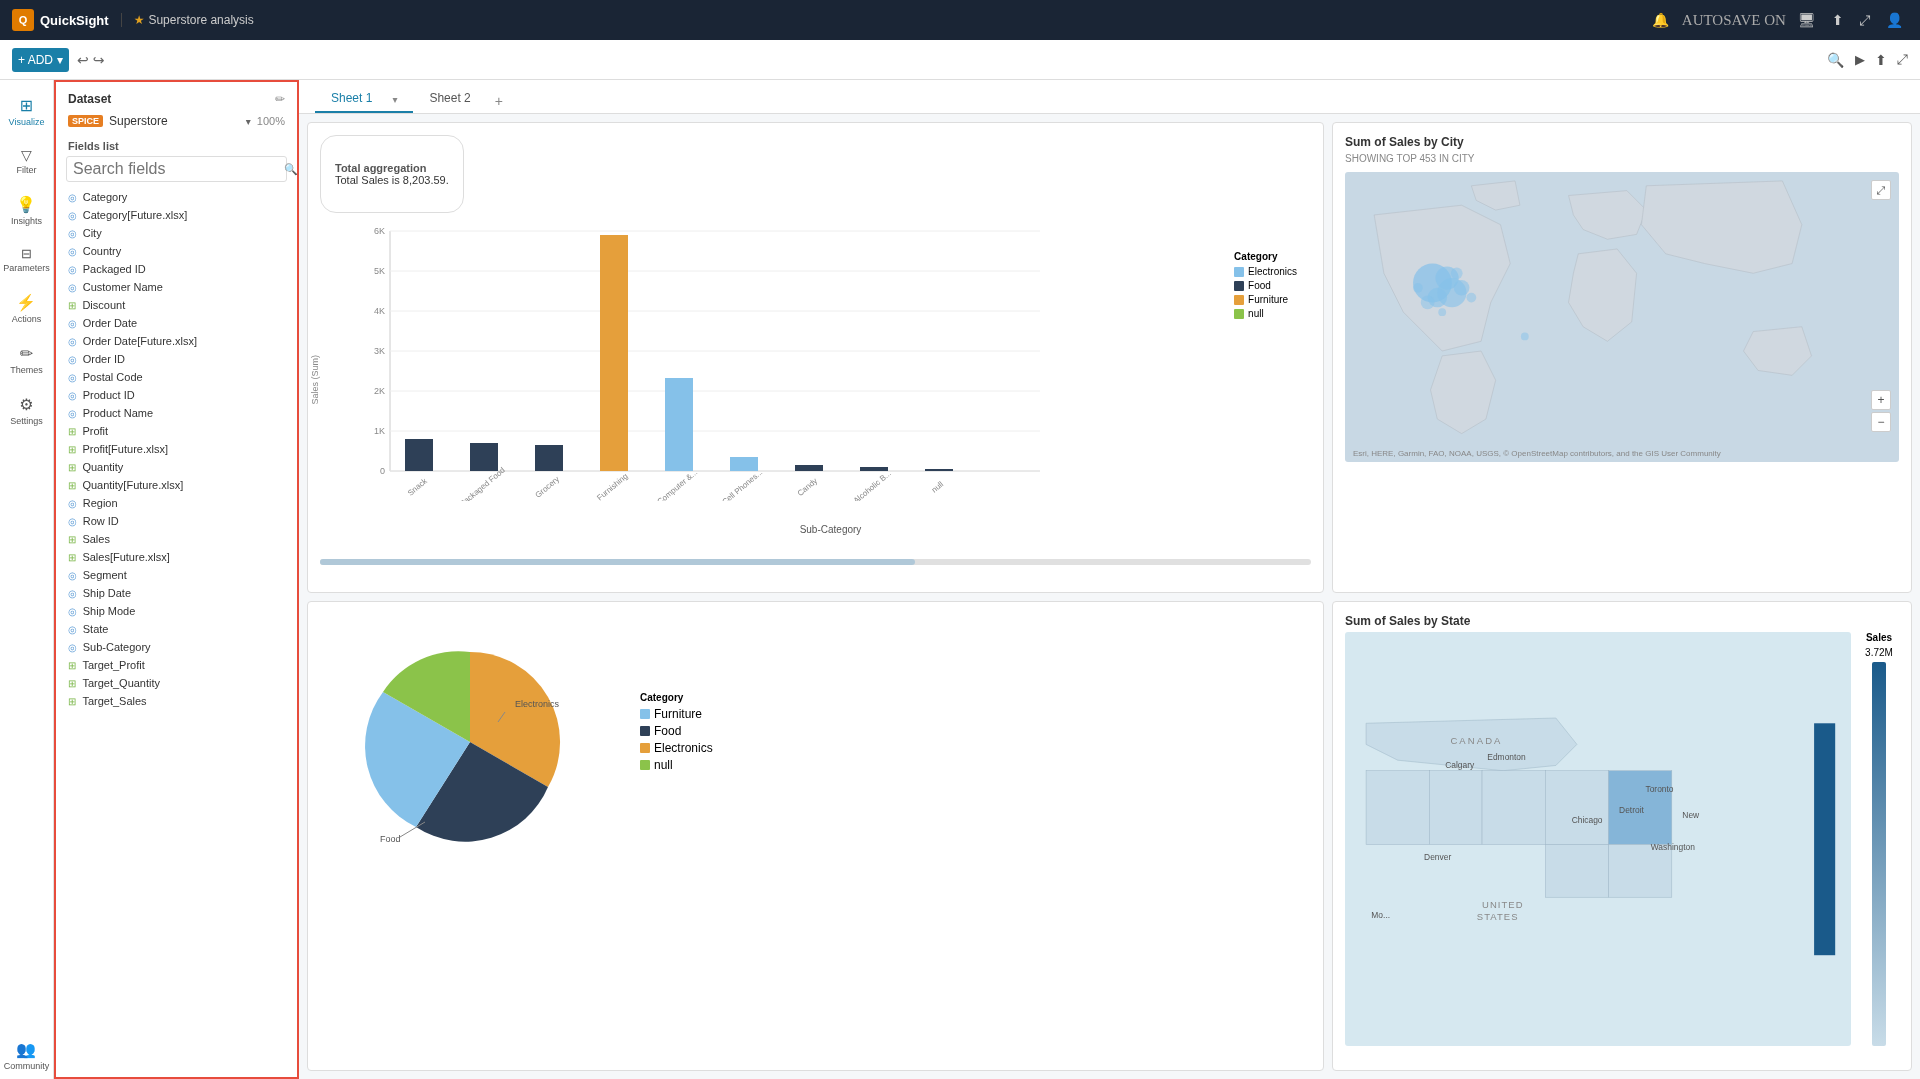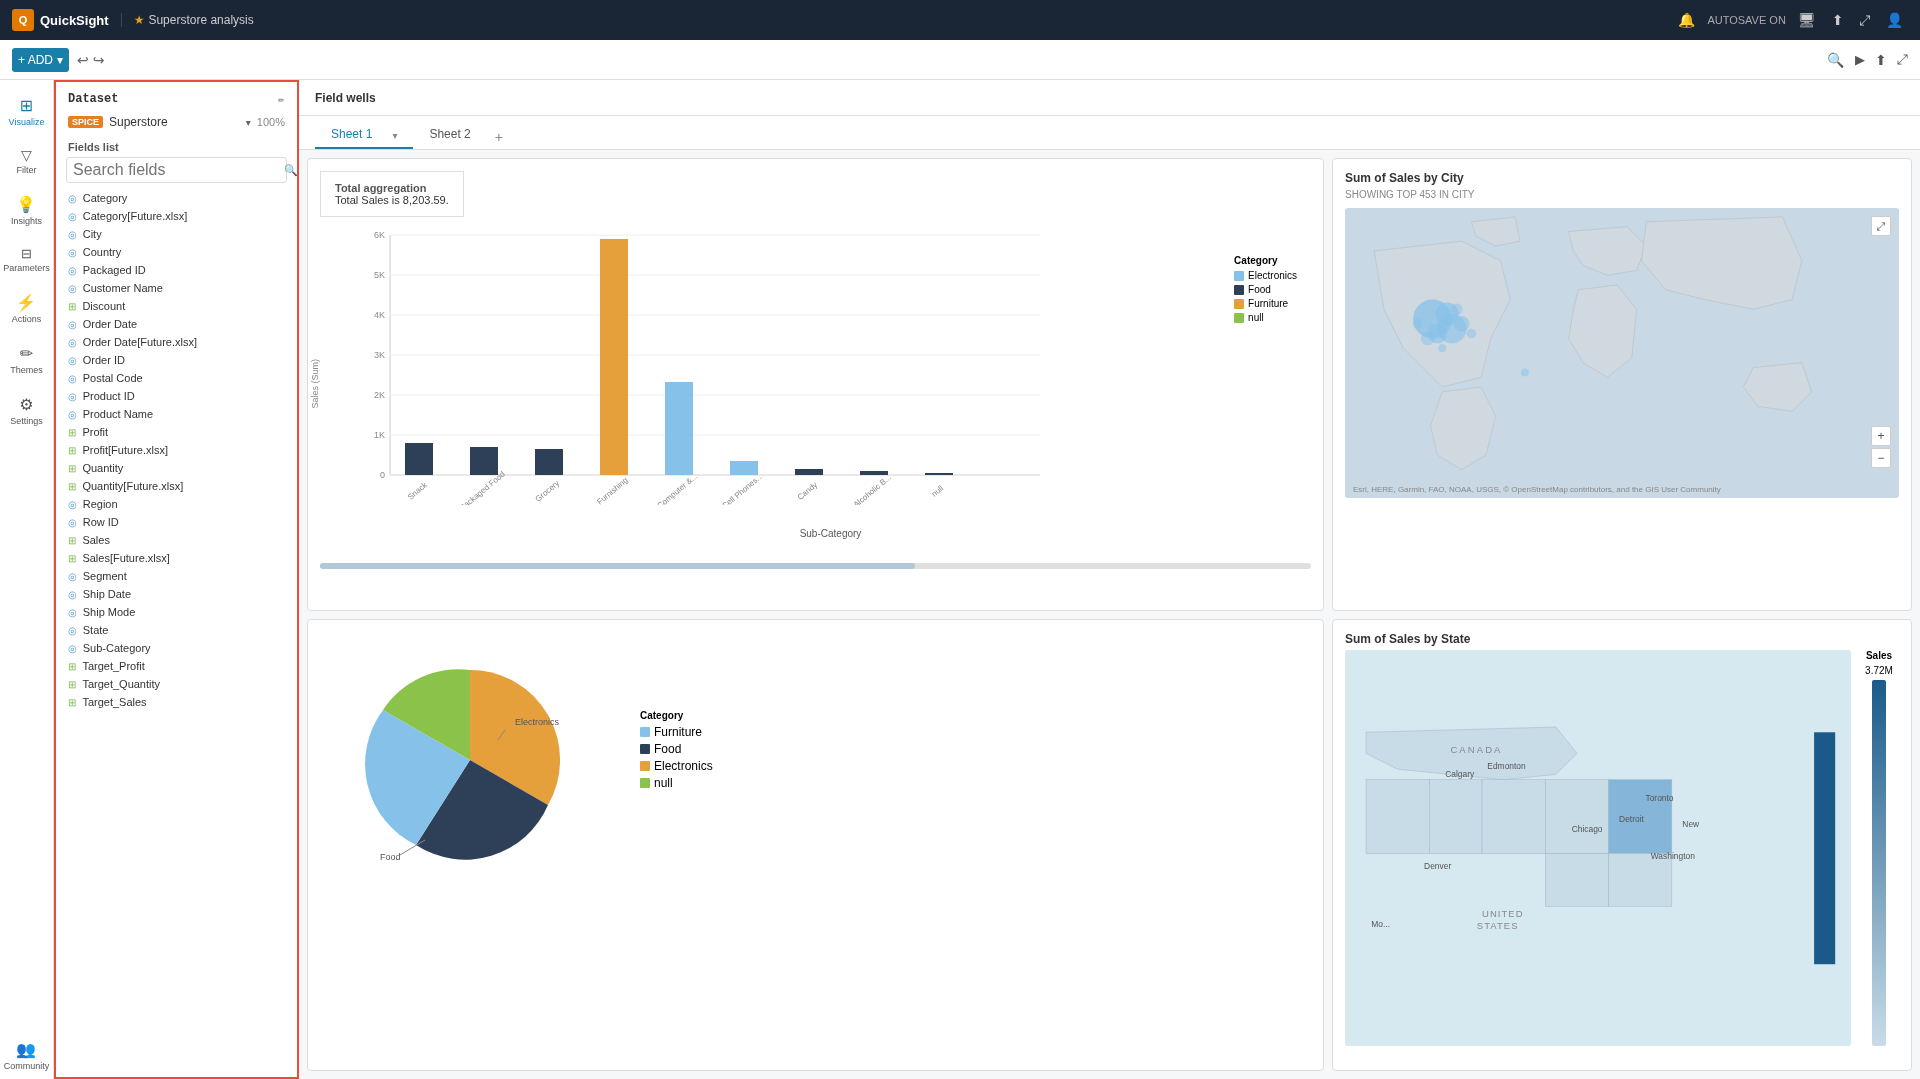--- a/index.html
+++ b/index.html
@@ -13,21 +13,21 @@
       align-items: center;
       padding: 0 12px;
       color: #fff;
       gap: 12px;
     }
     #topbar .logo { display: flex; align-items: center; gap: 6px; font-weight: bold; font-size: 13px; }
     #topbar .logo-icon { width: 22px; height: 22px; background: #e07b00; border-radius: 3px; display: flex; align-items: center; justify-content: center; color: #fff; font-size: 11px; font-weight: bold; }
     #topbar .analysis-title { display: flex; align-items: center; gap: 4px; font-size: 12px; color: #ccc; border-left: 1px solid #444; padding-left: 12px; }
     #topbar .spacer { flex: 1; }
     #topbar .topbar-actions { display: flex; align-items: center; gap: 8px; font-size: 12px; }
-    #topbar .autosave { font-size: 11px; color: #aaa; }
+    #topbar .autosave { font-size: 15px; color: #aaa; font-family: Liberation Serif, serif; }
     #topbar .icon-btn { color: #ccc; font-size: 14px; cursor: pointer; padding: 2px 4px; }
 
     
     #toolbar {
       height: 40px;
       background: #fff;
       border-bottom: 1px solid #ddd;
       display: flex;
       align-items: center;
       padding: 0 12px;
@@ -96,21 +96,20 @@
       position: relative;
     }
     
     #left-panel { border: 2px solid #e74c3c; }
 
     .dataset-header {
       padding: 10px 12px 6px;
       display: flex;
       align-items: flex-start;
       justify-content: space-between;
-      font-family: Liberation Mono, monospace;
     }
     .dataset-label { font-weight: bold; font-size: 12px; color: #333; }
     .edit-icon { color: #888; font-size: 12px; cursor: pointer; }
 
     .dataset-selector {
       display: flex;
       align-items: center;
       gap: 6px;
       padding: 2px 12px 6px;
     }
@@ -249,22 +248,22 @@
     .chart-subtitle {
       font-size: 10px;
       color: #888;
       margin-bottom: 8px;
     }
 
     
     .total-box {
       background: #fff;
       border: 1px solid #ddd;
-      border-radius: 0;
-      padding: 10px 14px;
+      border-radius: 16px;
+      padding: 26px 14px;
       display: inline-block;
       margin-bottom: 8px;
     }
     .total-box-title { font-size: 11px; color: #555; font-weight: bold; }
     .total-box-value { font-size: 11px; color: #333; }
 
     
     .legend {
       position: absolute;
       right: 14px;
@@ -557,23 +556,20 @@
         </div>
         <div class="field-item">
           <span class="field-icon-measure">⊞</span>
           <span>Target_Sales</span>
         </div>
       </div>
   </div>
 
   <div id="content">
 
-    <div id="field-wells-bar">
-      <span>Field wells</span>
-    </div>
 
     <div id="sheets-bar">
       <div class="sheet-tab active">
         <span>Sheet 1</span>
         <span style="font-size:10px;color:#888;">▾</span>
       </div>
       <div class="sheet-tab">
         <span>Sheet 2</span>
       </div>
       <span class="add-sheet">+</span>

